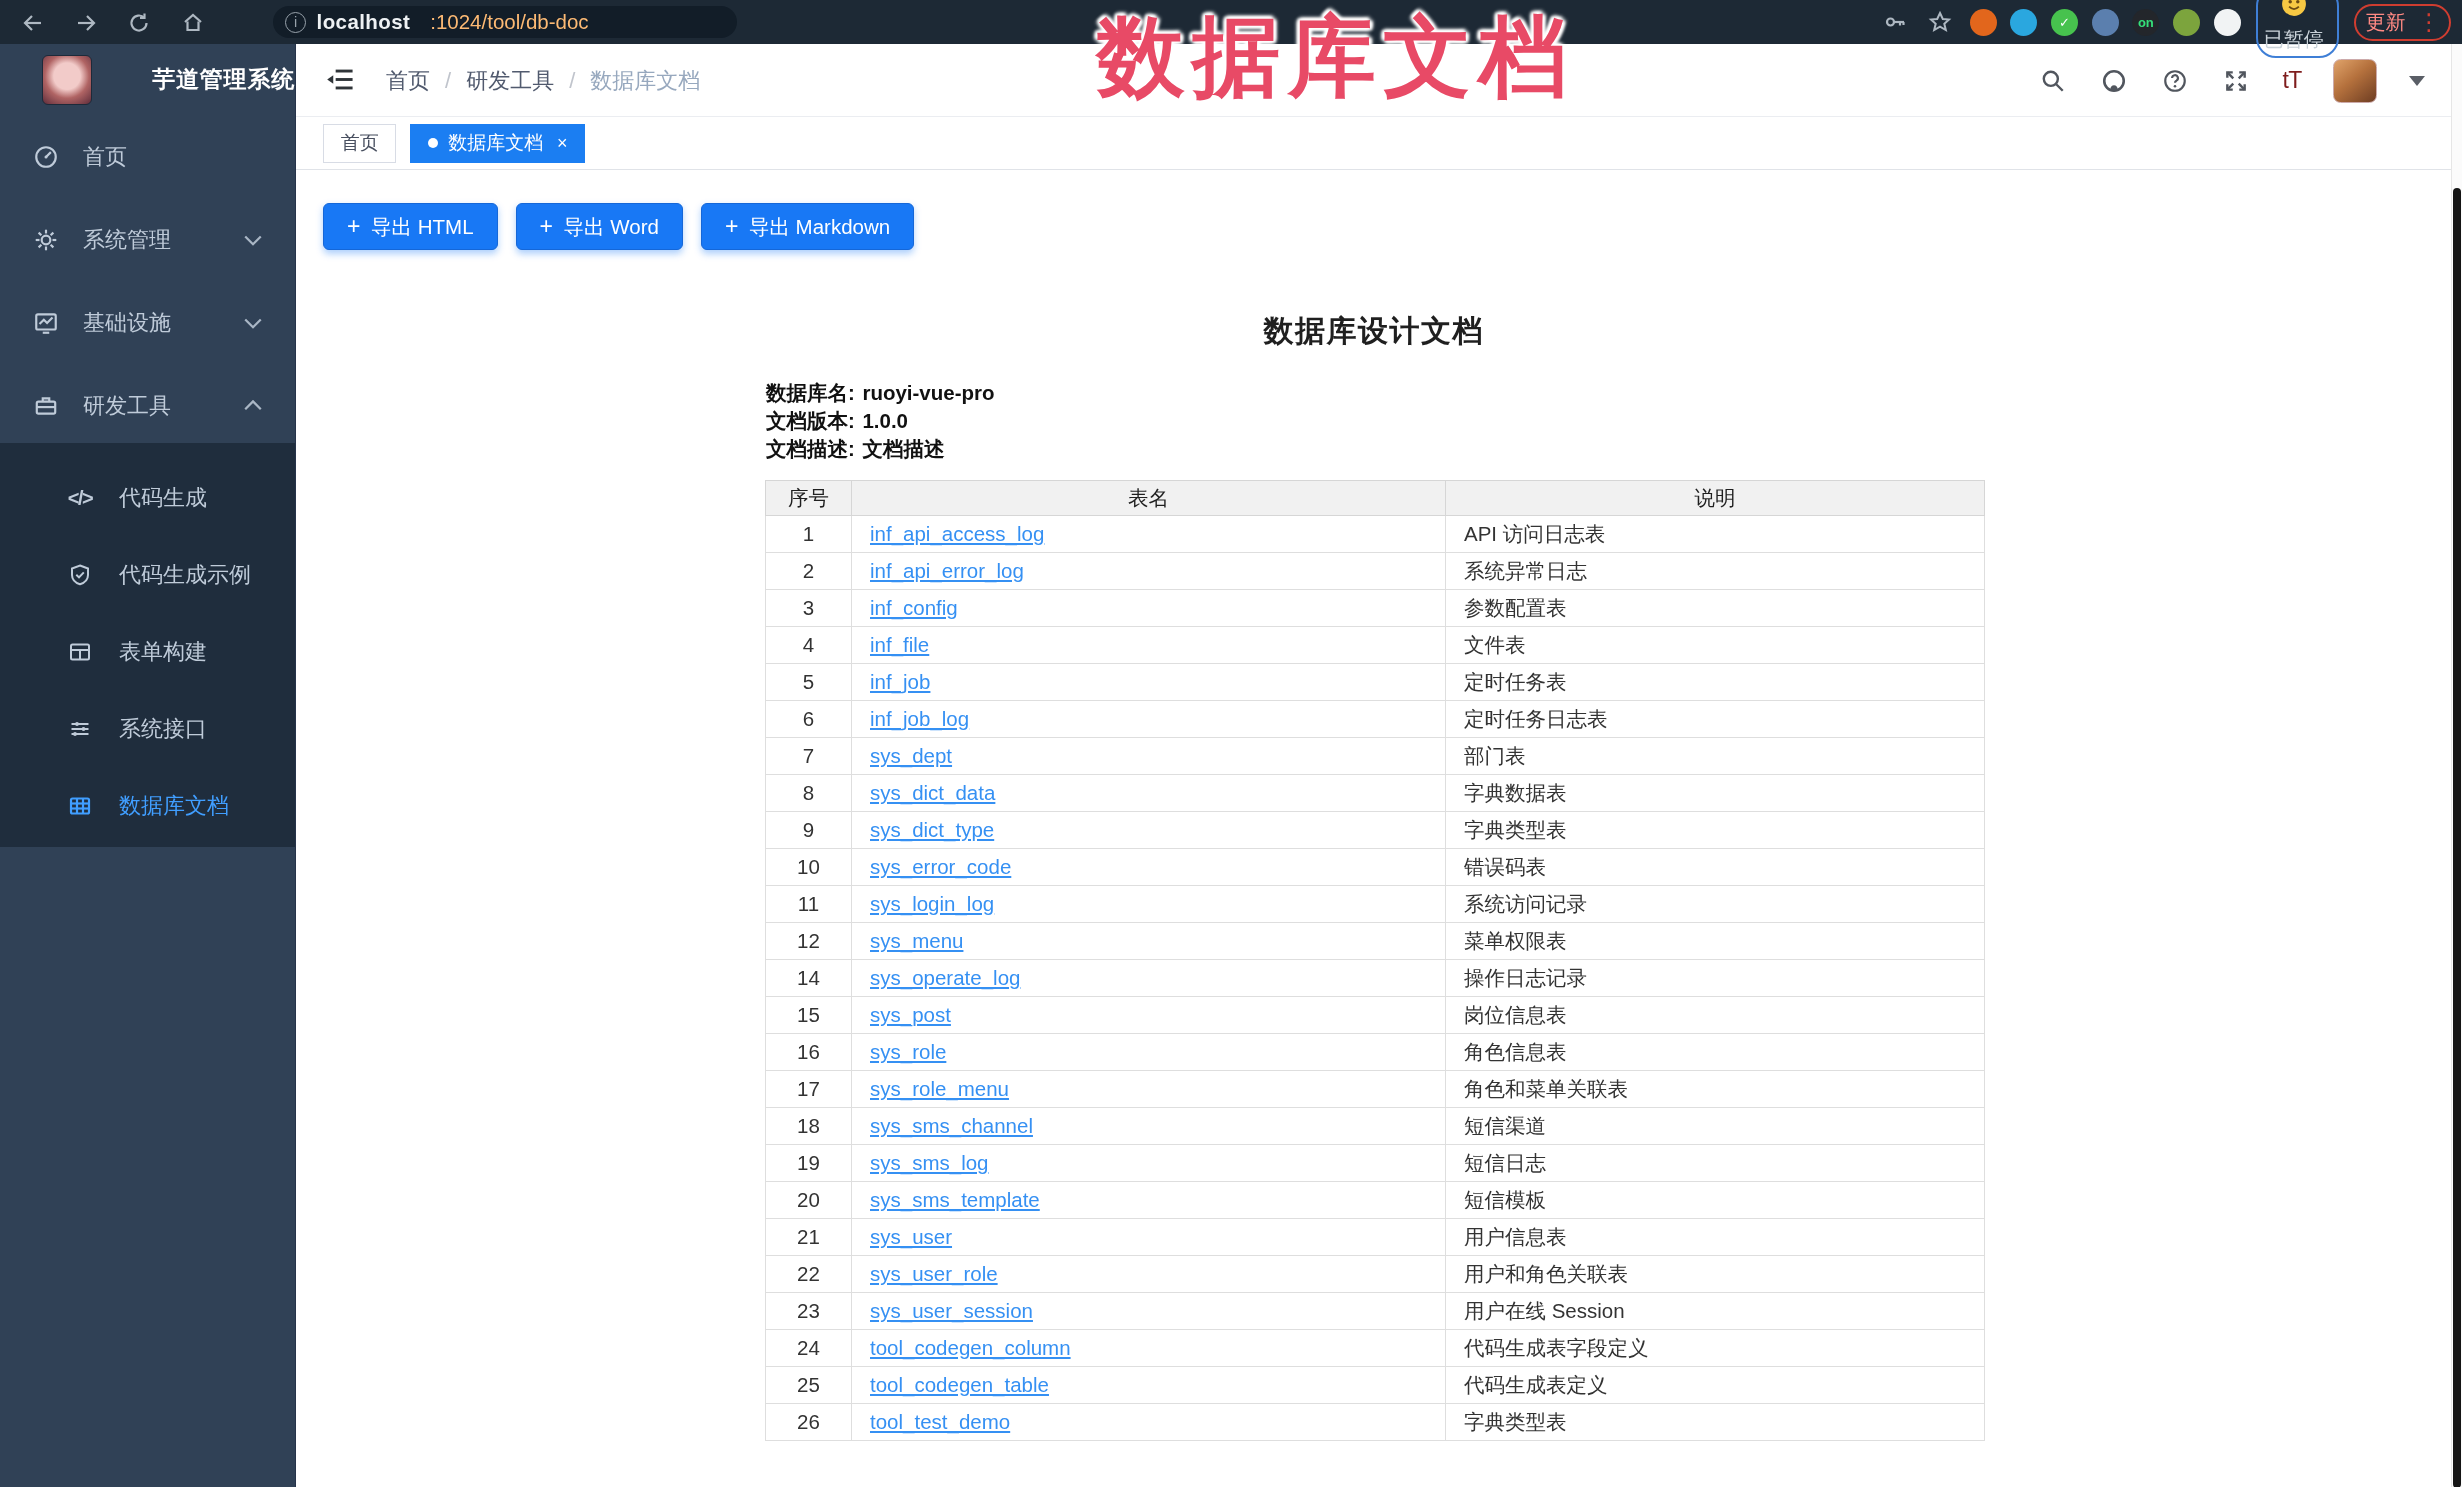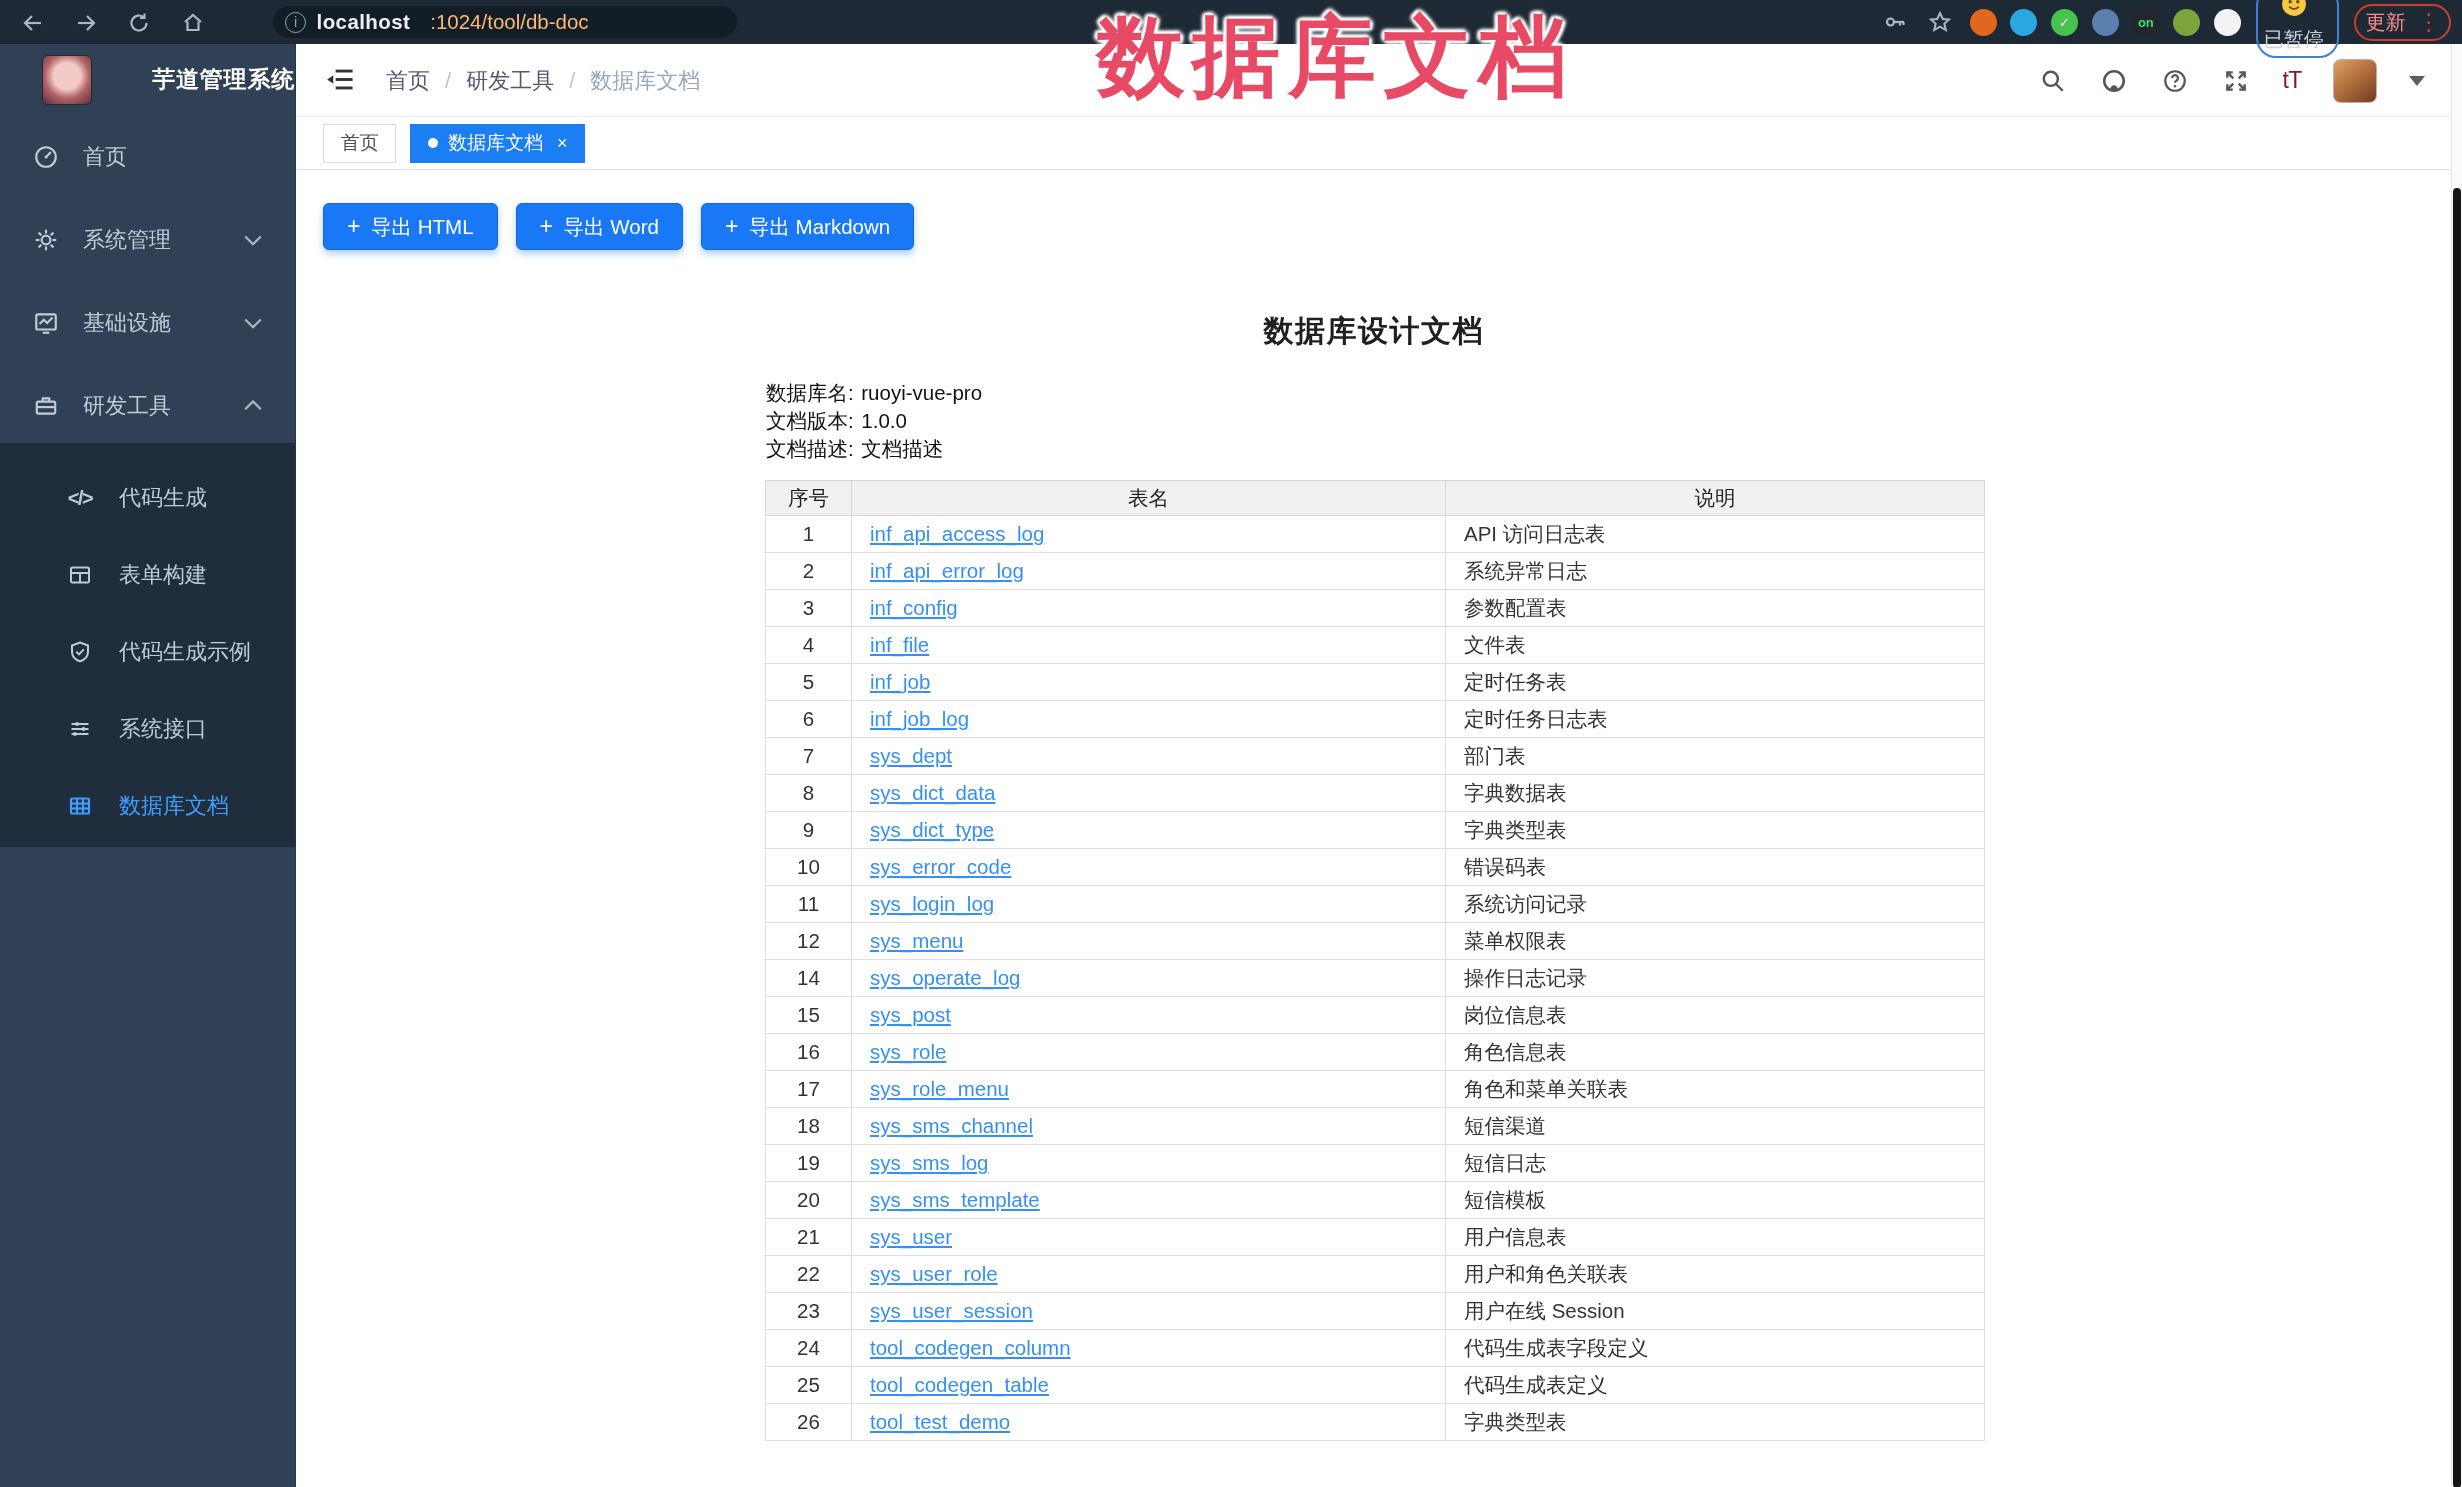--- a/index.html
+++ b/index.html
@@ -70,21 +70,21 @@
   .tag .dot { width:10px; height:10px; border-radius:50%; background:#fff; }
   .tag .x { font-weight:normal; font-size:18px; margin-left:3px; }
   .tag.active { background:#1b7ef2; border-color:#1b7ef2; color:#fff; }
 
   #content { position:absolute; left:0; top:126px; right:0; bottom:0; background:#fff; }
   .btnrow { position:absolute; left:27px; top:33px; display:flex; gap:18px; }
   .btn { display:inline-flex; align-items:center; gap:10.6px; background:#1878f5; border:0.8px solid #1567d8; color:#fff; font-size:20.5px; height:47px; padding:0 23px; border-radius:6px; box-shadow:0 3.8px 7.6px rgba(24,120,245,.35); cursor:pointer; font-family:inherit; }
   .btn .plus { font-size:23px; font-weight:normal; }
 
   .doc-title { position:absolute; top:141px; left:0; width:100%; text-align:center; font-size:30px; font-weight:bold; color:#1f1f1f; letter-spacing:1.5px; }
-  .meta { position:absolute; left:470px; top:209px; font-size:20.5px; line-height:28px; color:#111; font-weight:normal; }
+  .meta { position:absolute; left:470px; top:209px; font-size:20.5px; line-height:28px; color:#111; font-weight:bold; }
   .meta-line .meta-label { margin-right:7.6px; }
 
   table.tbl { position:absolute; left:469px; top:310px; width:1220px; border-collapse:collapse; table-layout:fixed; font-size:20.5px; background:#fff; }
   .tbl th { background:#f1f1f1; border:0.8px solid #d6d6d6; height:35px; font-weight:normal; color:#1f1f1f; text-align:center; }
   .tbl td { border:0.8px solid #dedede; height:37px; }
   .tbl td.num { text-align:center; color:#333; }
   .tbl td.name { padding-left:18px; }
   .tbl td.name a { color:#3590f3; text-decoration:underline; cursor:pointer; }
   .tbl td.desc { padding-left:18px; color:#333; }
 
@@ -258,35 +258,35 @@
 
   <div class="s-item">
         <span class="mi">
           <b class="code-glyph">&lt;/&gt;</b>
         </span>
         <span class="s-label">代码生成</span>
       </div>
       <div class="s-item">
         <span class="mi">
           <svg viewBox="0 0 24 24" fill="none" stroke="currentColor" stroke-width="2">
+            <path d="M12 2.5 L20 5.5 V12 c0 5-3.5 7.8-8 9.2 C7.5 19.8 4 17 4 12 V5.5 Z"></path>
+            <polyline points="8.3,11.8 11,14.4 15.8,9.4"></polyline>
+          </svg>
+        </span>
+        <span class="s-label">代码生成示例</span>
+      </div>
+      <div class="s-item">
+        <span class="mi">
+          <svg viewBox="0 0 24 24" fill="none" stroke="currentColor" stroke-width="2">
             <rect x="3" y="4.5" width="18" height="15" rx="1.5"></rect>
             <line x1="3" y1="10" x2="21" y2="10"></line>
             <line x1="12" y1="10" x2="12" y2="19.5"></line>
           </svg>
         </span>
         <span class="s-label">表单构建</span>
-      </div>
-      <div class="s-item">
-        <span class="mi">
-          <svg viewBox="0 0 24 24" fill="none" stroke="currentColor" stroke-width="2">
-            <path d="M12 2.5 L20 5.5 V12 c0 5-3.5 7.8-8 9.2 C7.5 19.8 4 17 4 12 V5.5 Z"></path>
-            <polyline points="8.3,11.8 11,14.4 15.8,9.4"></polyline>
-          </svg>
-        </span>
-        <span class="s-label">代码生成示例</span>
       </div>
       <div class="s-item">
         <span class="mi">
           <svg viewBox="0 0 24 24" fill="none" stroke="currentColor" stroke-width="2">
             <line x1="3.5" y1="7" x2="20.5" y2="7"></line>
             <line x1="3.5" y1="12" x2="20.5" y2="12"></line>
             <line x1="3.5" y1="17" x2="20.5" y2="17"></line>
             <circle cx="9" cy="7" r="1.9" fill="currentColor" stroke="none"></circle>
             <circle cx="15.5" cy="12" r="1.9" fill="currentColor" stroke="none"></circle>
             <circle cx="7" cy="17" r="1.9" fill="currentColor" stroke="none"></circle>

